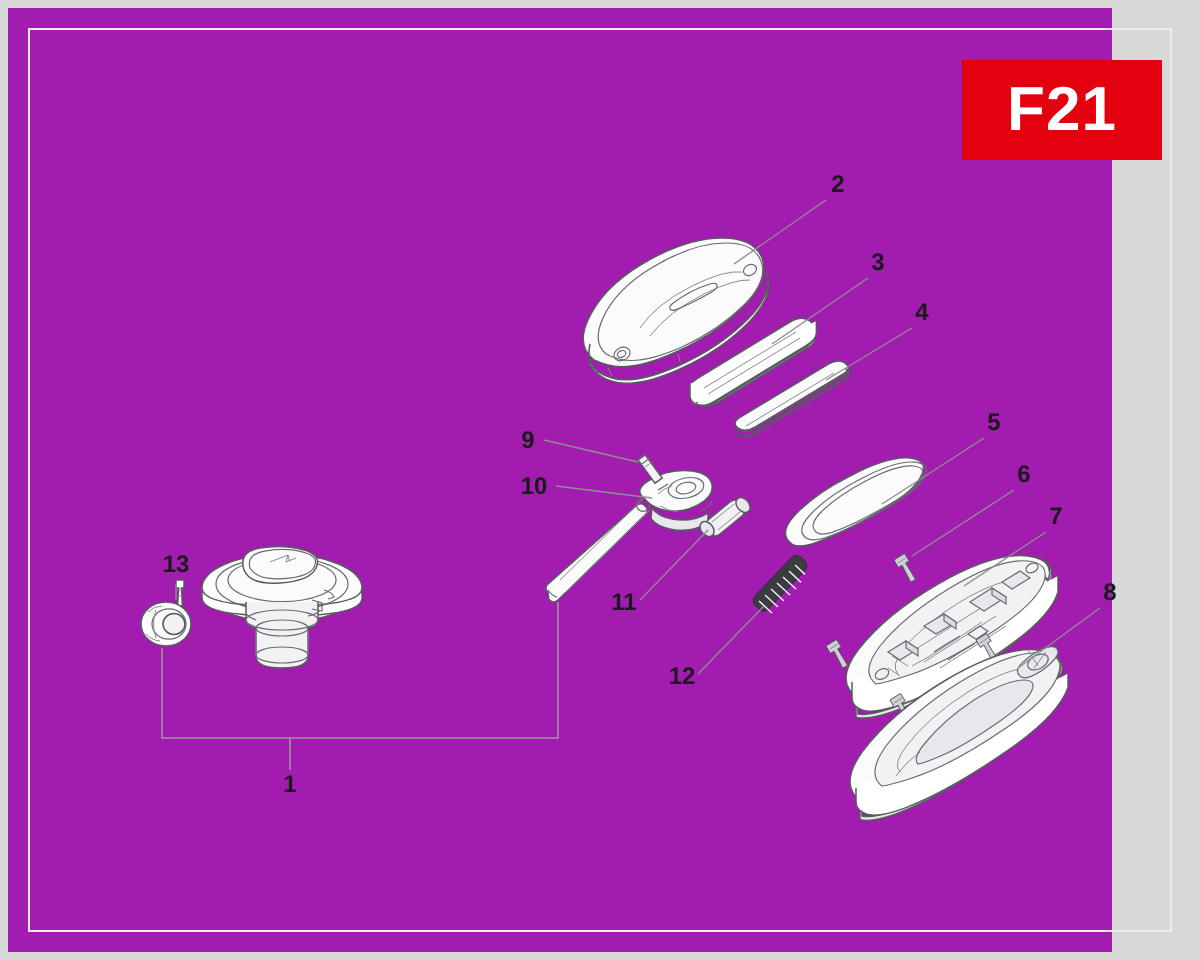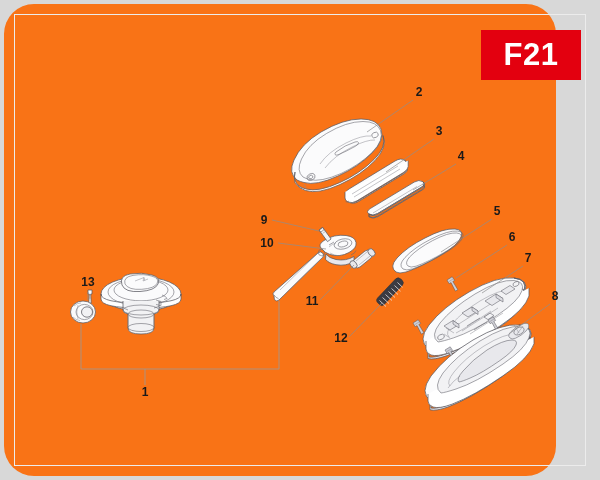--- a/index.html
+++ b/index.html
@@ -6,23 +6,22 @@
   body{
     width:600px;height:480px;
     background:#d8d8d8;
     font-family:"Liberation Sans", sans-serif;
     overflow:hidden;
   }
   #page{
     position:absolute;
     left:4px;top:4px;
     width:552px;height:472px;
-    background:#f97316;
+    background:#a21caf;
     box-sizing:border-box;
-    border-radius:30px;
   }
   #inner-frame{
     position:absolute;
     left:10px;top:10px;
     width:572px;height:452px;
     border:1px solid #ececec;
     box-sizing:border-box;
     pointer-events:none;
   }
   #badge{

